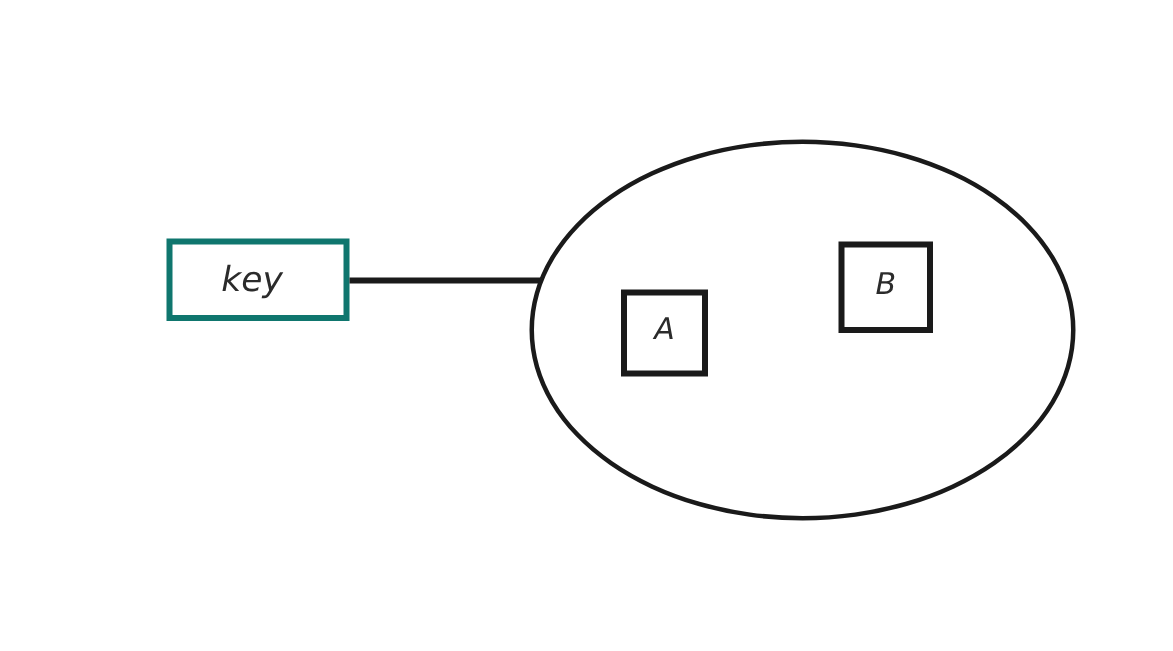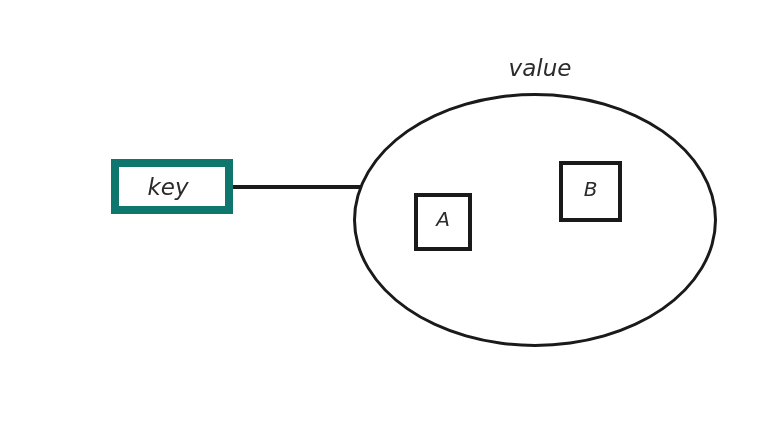--- a/index.html
+++ b/index.html
@@ -10,21 +10,21 @@
   }
   .canvas {
     position: relative;
     width: 782px;
     height: 434px;
     background: #ffffff;
     overflow: hidden;
   }
   .node-box {
     position: absolute;
-    border: 8px solid #0f766e;
+    border: 4px solid #0f766e;
     background: #ffffff;
     box-sizing: border-box;
     display: flex;
     align-items: center;
     justify-content: center;
   }
   .key-box {
     left: 111px;
     top: 159px;
     width: 122px;
@@ -105,21 +105,20 @@
 <body>
 
 <div class="canvas">
 
   <div class="node-box key-box">
     <span class="label">key</span>
   </div>
 
   <div class="connector"></div>
 
-  <div class="value-label">value</div>
 
   <div class="value-ellipse"></div>
 
   <div class="inner-box a-box">
     <span class="label">A</span>
   </div>
 
   <div class="inner-box b-box">
     <span class="label">B</span>
   </div>

